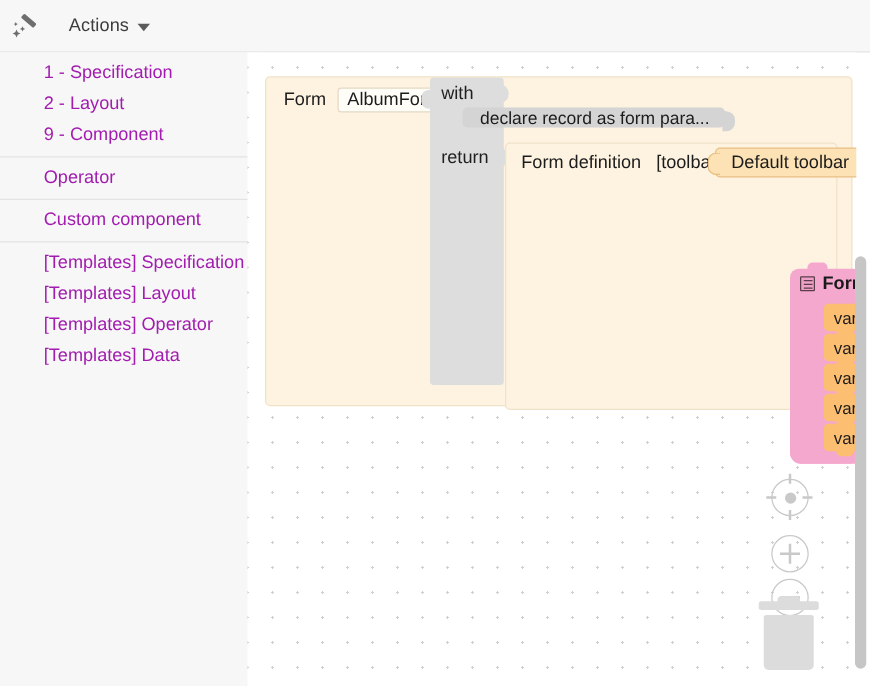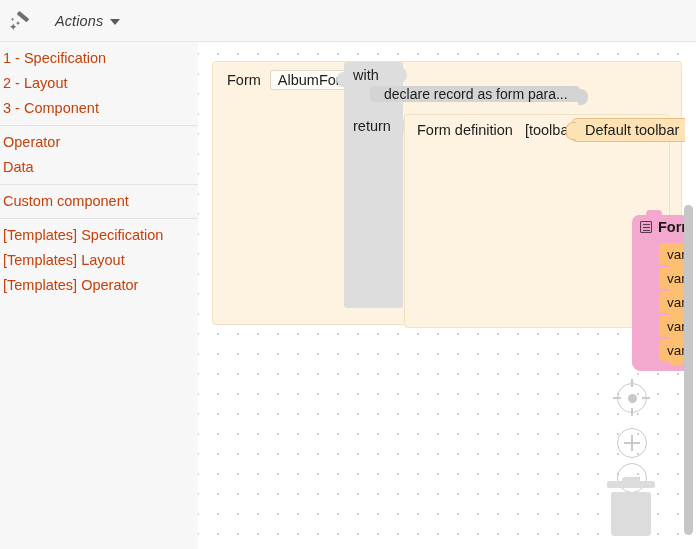--- a/index.html
+++ b/index.html
@@ -10,21 +10,20 @@
     background: #ffffff;
   }
 
   #app { position: relative; width: 696px; height: 549px; }
 
   
   #topbar {
     position: absolute; left: 0; top: 0; width: 696px; height: 42px;
     background: #f7f7f7;
     border-bottom: 1px solid #e6e6e6;
-    font-style: italic;
   }
   #wand-icon {
     position: absolute; left: 10px; top: 10px; width: 22px; height: 22px;
   }
   #actions-menu {
     position: absolute; left: 55px; top: 10px;
     height: 22px; display: flex; align-items: center; gap: 7px;
     cursor: pointer;
   }
   #actions-menu .lbl {
@@ -42,23 +41,23 @@
   #sidebar {
     position: absolute; left: 0; top: 42px; width: 208px; height: 507px;
     background: #f7f7f7;
     border-right: 1px solid #e3e3e3;
     overflow: hidden;
   }
   .side-group { padding: 4px 0; }
   .side-group + .side-group { border-top: 1px solid #e3e3e3; }
   .side-item {
     height: 25px; line-height: 25px;
-    padding-left: 3px;
+    padding-left: 35px;
     font-size: 14.5px;
-    color: #c2410c;
+    color: #a21caf;
     white-space: nowrap;
     cursor: pointer;
   }
 
   
   #canvas {
     position: absolute; left: 198px; top: 42px;
     width: 487px; height: 507px;
     background-color: #ffffff;
     background-image: radial-gradient(#cfcfcf 0.9px, transparent 1px);
@@ -336,36 +335,36 @@
       <span class="lbl">Actions</span>
       <span class="caret-down"></span>
     </div>
   </div>
 
   <div id="sidebar">
 
     <div class="side-group">
       <div class="side-item"><span>1 - Specification</span></div>
       <div class="side-item"><span>2 - Layout</span></div>
-      <div class="side-item"><span>3 - Component</span></div>
+      <div class="side-item"><span>9 - Component</span></div>
     </div>
 
     <div class="side-group">
       <div class="side-item"><span>Operator</span></div>
-      <div class="side-item"><span>Data</span></div>
     </div>
 
     <div class="side-group">
       <div class="side-item"><span>Custom component</span></div>
     </div>
 
     <div class="side-group">
       <div class="side-item"><span>[Templates] Specification</span></div>
       <div class="side-item"><span>[Templates] Layout</span></div>
       <div class="side-item"><span>[Templates] Operator</span></div>
+      <div class="side-item"><span>[Templates] Data</span></div>
     </div>
 
   </div>
 
   <div id="canvas">
 
     <div class="blk" id="blk-form-album">
       <div class="hdr">
         <span class="kw">Form</span>
         <span class="field-pill">AlbumForm</span>

